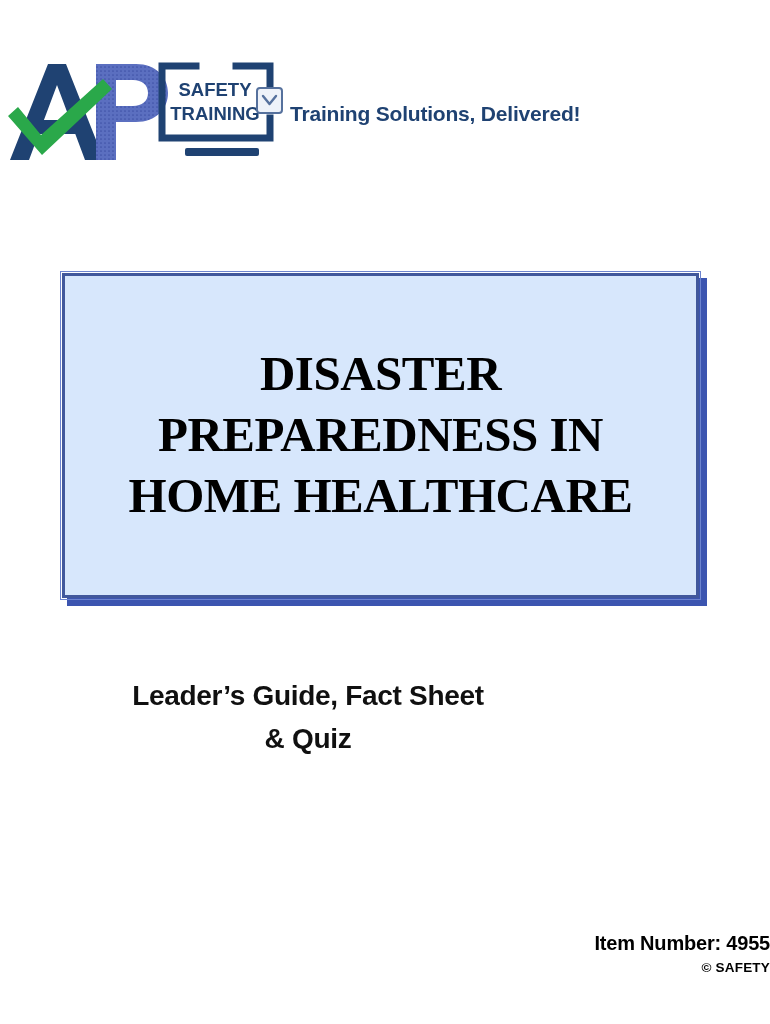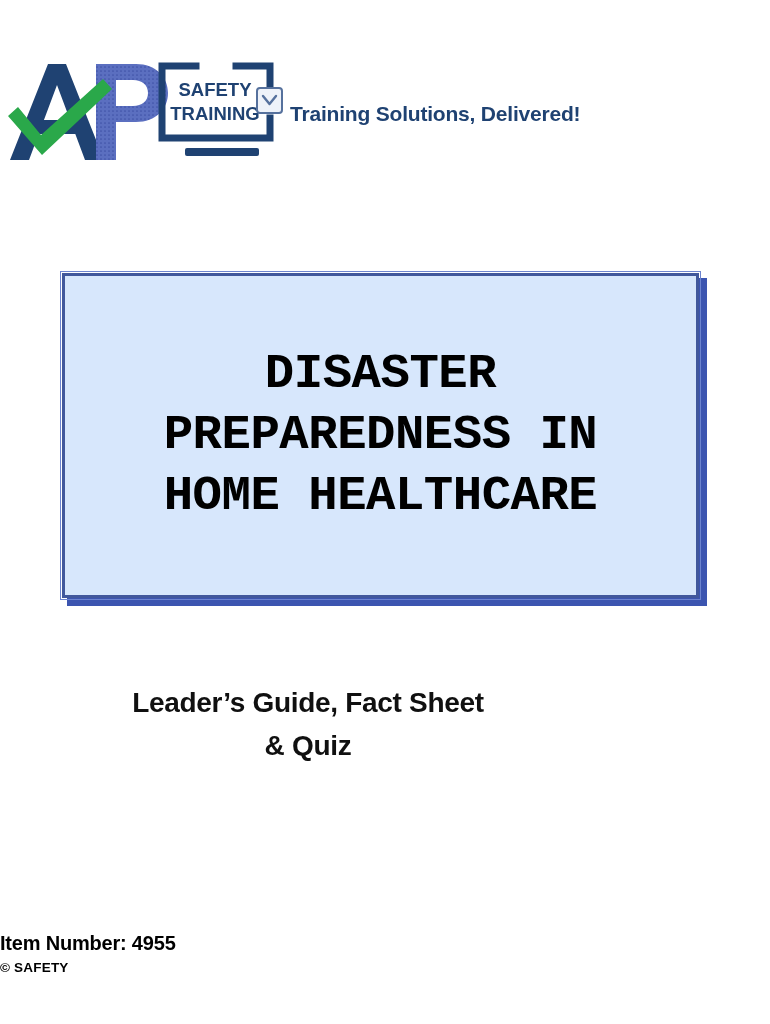--- a/index.html
+++ b/index.html
@@ -87,21 +87,21 @@
     border: 3px solid #41589c;
     outline: 1px solid #6d84cf;
     outline-offset: 1px;
     box-sizing: border-box;
     display: flex;
     align-items: center;
     justify-content: center;
   }
 
   .title-text {
-    font-family: Liberation Mono, monospace;
+    font-family: Liberation Serif, serif;
     font-size: 49px;
     font-weight: bold;
     line-height: 1.24;
     text-align: center;
     color: #000000;
     letter-spacing: -0.5px;
     padding: 0 6px;
     white-space: pre-line;
   }
 
@@ -112,30 +112,29 @@
     top: 675px;
     width: 616px;
     text-align: center;
     font-family: "Liberation Sans", sans-serif;
     font-size: 28px;
     font-weight: bold;
     line-height: 1.52;
     color: #101010;
     letter-spacing: -0.3px;
     white-space: pre-line;
-    margin-top: 7px;
   }
 
   
   .footer {
     position: absolute;
     left: 0;
     top: 931px;
     width: 770px;
-    text-align: left;
+    text-align: right;
   }
 
   .item-number {
     font-family: "Liberation Sans", sans-serif;
     font-size: 20px;
     font-weight: bold;
     color: #000000;
     line-height: 1.25;
     letter-spacing: -0.2px;
   }

